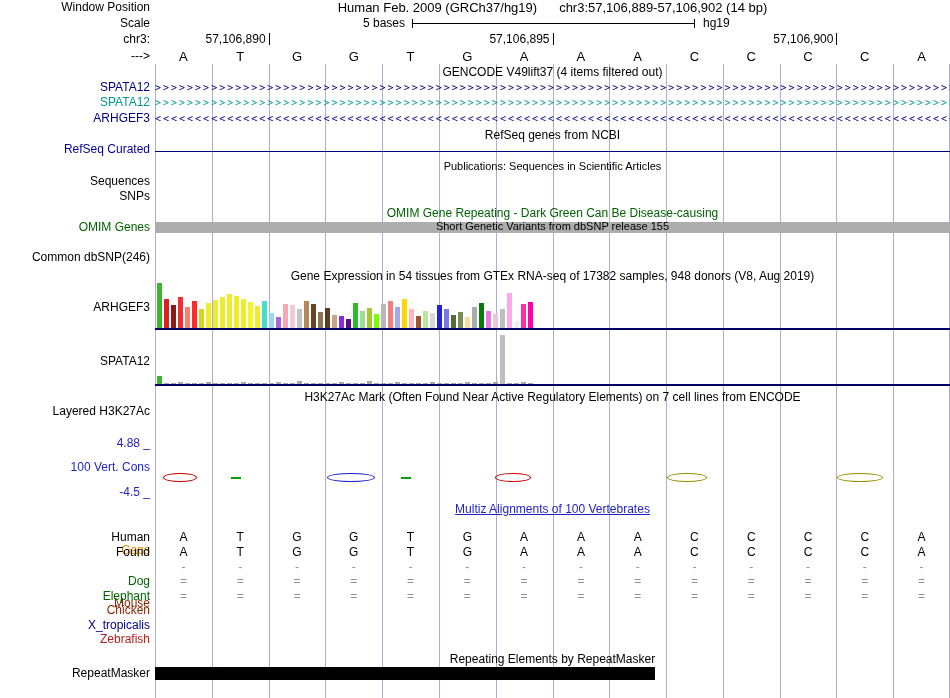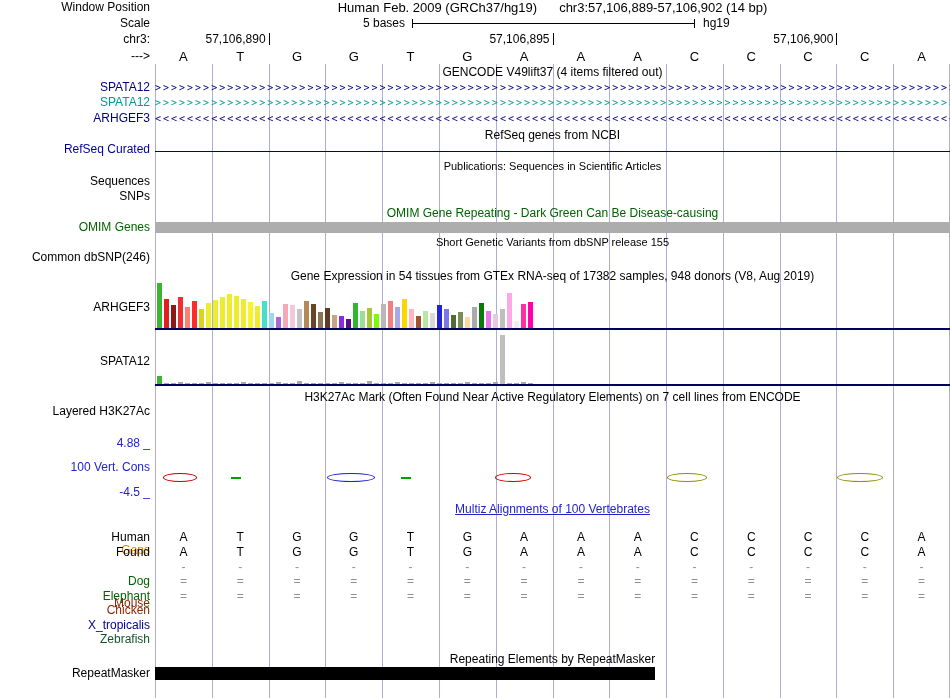--- a/index.html
+++ b/index.html
@@ -72,21 +72,21 @@
     <div class="lbl" style="top: 486px; color: rgb(34, 34, 204);">-4.5 _</div>
     <div id="species-labels">
         <div class="lbl" style="top: 517px; color: rgb(221, 136, 0); margin-top: 27px;">Gaps</div>
         <div class="lbl" style="top: 531px; color: rgb(0, 0, 0);">Human</div>
         <div class="lbl" style="top: 546px; color: rgb(0, 0, 0);">Found</div>
         <div class="lbl" style="top: 561px; color: rgb(139, 37, 0); margin-top: 36px;">Mouse</div>
         <div class="lbl" style="top: 575px; color: rgb(0, 100, 0);">Dog</div>
         <div class="lbl" style="top: 590px; color: rgb(0, 100, 0);">Elephant</div>
         <div class="lbl" style="top: 604px; color: rgb(139, 37, 0);">Chicken</div>
         <div class="lbl" style="top: 619px; color: rgb(0, 0, 139);">X_tropicalis</div>
-        <div class="lbl" style="top: 633px; color: #14532d;">Zebrafish</div>
+        <div class="lbl" style="top: 633px; color: #b91c1c;">Zebrafish</div>
       </div>
     <div class="lbl" style="top:667px">RepeatMasker</div>
   </div>
 
   <div id="track-area">
     <div id="gridlines">
         <div class="gridline" style="left: 0px;"></div>
         <div class="gridline" style="left: 56.7857px;"></div>
         <div class="gridline" style="left: 113.571px;"></div>
         <div class="gridline" style="left: 170.357px;"></div>
@@ -142,21 +142,21 @@
     <div class="arrows" style="top: 113px; color: rgb(0, 0, 128);" id="arrows-2">&lt;&lt;&lt;&lt;&lt;&lt;&lt;&lt;&lt;&lt;&lt;&lt;&lt;&lt;&lt;&lt;&lt;&lt;&lt;&lt;&lt;&lt;&lt;&lt;&lt;&lt;&lt;&lt;&lt;&lt;&lt;&lt;&lt;&lt;&lt;&lt;&lt;&lt;&lt;&lt;&lt;&lt;&lt;&lt;&lt;&lt;&lt;&lt;&lt;&lt;&lt;&lt;&lt;&lt;&lt;&lt;&lt;&lt;&lt;&lt;&lt;&lt;&lt;&lt;&lt;&lt;&lt;&lt;&lt;&lt;&lt;&lt;&lt;&lt;&lt;&lt;&lt;&lt;&lt;&lt;&lt;&lt;&lt;&lt;&lt;&lt;&lt;&lt;&lt;&lt;&lt;&lt;&lt;&lt;&lt;&lt;&lt;&lt;&lt;&lt;&lt;&lt;&lt;&lt;&lt;&lt;&lt;&lt;&lt;&lt;&lt;&lt;&lt;&lt;&lt;&lt;&lt;&lt;&lt;&lt;&lt;&lt;&lt;&lt;&lt;&lt;&lt;&lt;&lt;&lt;</div>
 
     <div class="title" style="top:129px">RefSeq genes from NCBI</div>
     <div class="fullline" style="top: 151px; background: rgb(0, 0, 128);"></div>
 
     <div class="title small" style="top:160px">Publications: Sequences in Scientific Articles</div>
 
     <div class="title" style="top: 207px; color: rgb(0, 100, 0);">OMIM Gene Repeating - Dark Green Can Be Disease-causing</div>
     <div class="omim-bar" style="background: rgb(173, 173, 173);"></div>
 
-    <div class="title small" style="top:236px">Short Genetic Variants from dbSNP release 155</div>
+    <div class="title small" style="top:220px">Short Genetic Variants from dbSNP release 155</div>
 
     <div class="title" style="top:270px">Gene Expression in 54 tissues from GTEx RNA-seq of 17382 samples, 948 donors (V8, Aug 2019)</div>
     <div id="gtex-bars-0" class="gtex-chart" style="top:282px;height:46px">
         <div class="gtex-bar" style="left: 2px; height: 45px; background: rgb(60, 180, 45);"></div>
         <div class="gtex-bar" style="left: 9px; height: 29px; background: rgb(224, 32, 32);"></div>
         <div class="gtex-bar" style="left: 16px; height: 23px; background: rgb(139, 26, 26);"></div>
         <div class="gtex-bar" style="left: 23px; height: 31px; background: rgb(240, 48, 48);"></div>
         <div class="gtex-bar" style="left: 30px; height: 21px; background: rgb(250, 128, 114);"></div>
         <div class="gtex-bar" style="left: 37px; height: 27px; background: rgb(255, 42, 42);"></div>
         <div class="gtex-bar" style="left: 44px; height: 19px; background: rgb(214, 214, 32);"></div>

